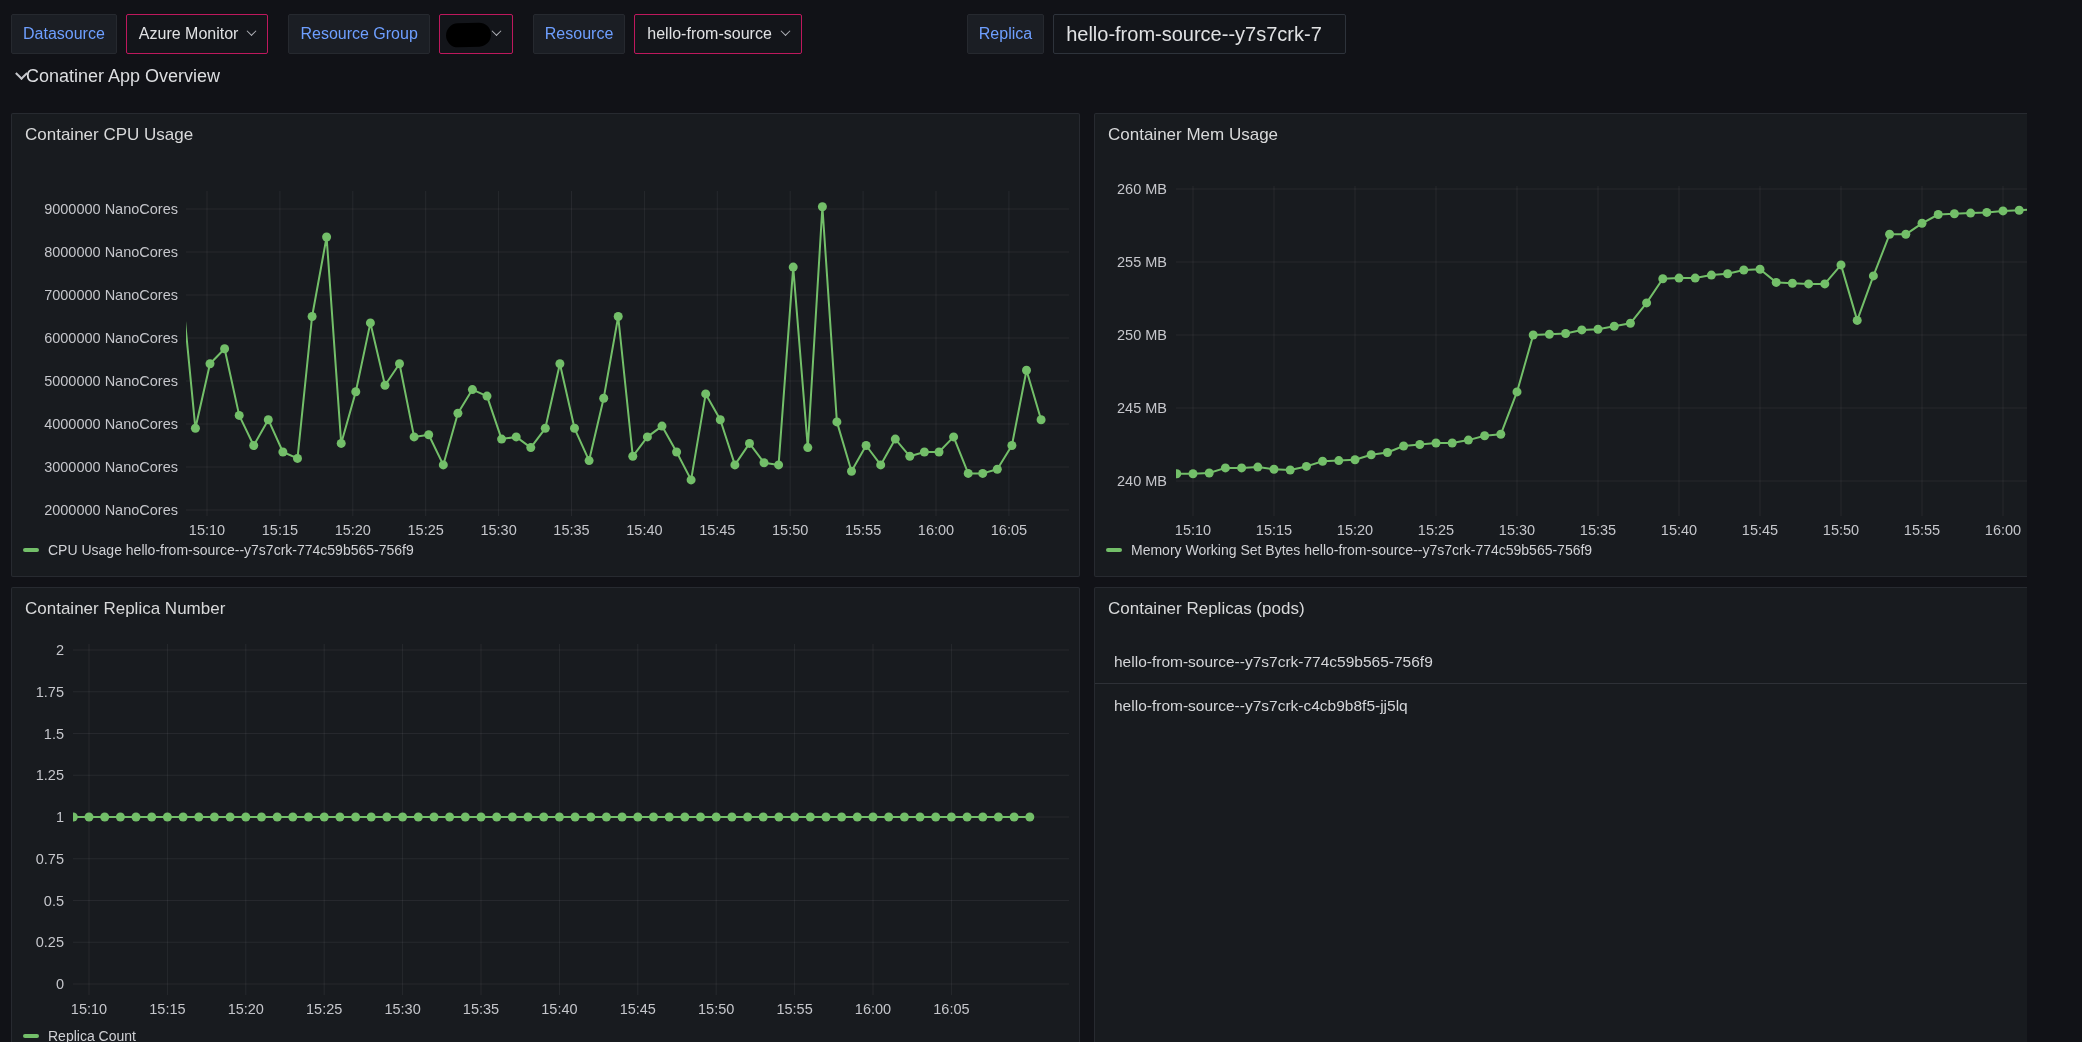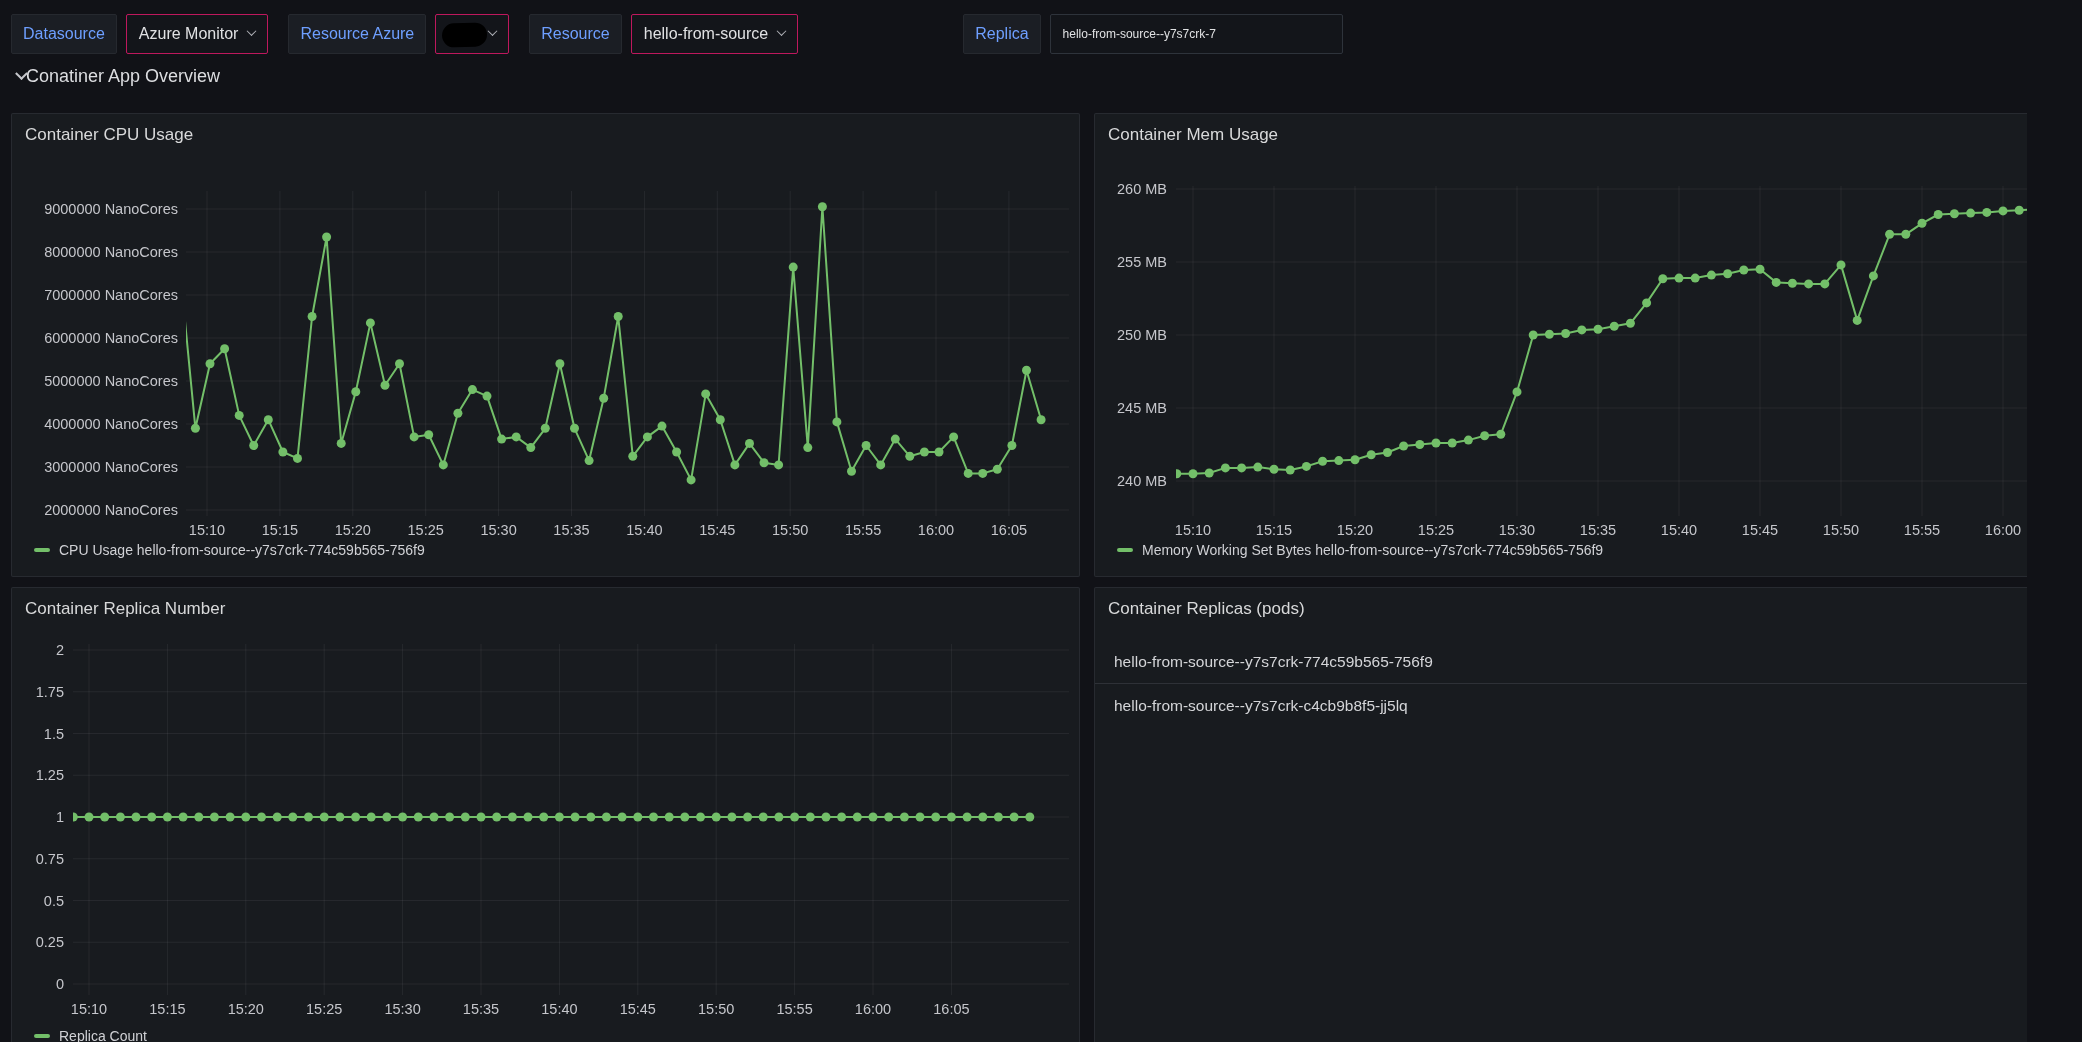--- a/index.html
+++ b/index.html
@@ -20,37 +20,37 @@
            transform:rotate(45deg) translate(-1px,-1px); margin-left:10px; margin-top:-4px; flex:0 0 auto; }
   .redact-wide { position:relative; width:342px; }
   .redact-blob { position:absolute; left:7px; top:5px; width:298px; height:28px; background:#000;
                  border-radius:15px; transform:rotate(-1.1deg); }
   .redact-tail { margin-left:auto; color:#e0e1e3; }
   .redact-small { position:relative; width:74px; }
   .redact-blob-sm { position:absolute; left:6px; top:8px; width:45px; height:24px; background:#000;
                     border-radius:12px; transform:rotate(-2deg); }
   .redact-small .caret { margin-left:auto; }
   .replica-input { height:40px; width:293px; background:#13151a; border:1px solid #2e333b; border-radius:2px;
-                   color:#e0e1e3; font-size:12px; font-family:inherit; padding:12px 12px; outline:none; }
+                   color:#e0e1e3; font-size:20px; font-family:inherit; padding:12px 12px; outline:none; }
 
   
   .row-header { position:absolute; top:66px; left:17px; display:flex; align-items:center; gap:0; cursor:pointer; }
   .row-chevron { width:9px; height:9px; border-right:2px solid #c5c6cb; border-bottom:2px solid #c5c6cb;
                  transform:rotate(45deg) translate(-2px,-2px); }
   .row-title { font-size:18px; font-weight:500; color:#dcdde0; }
 
   
   .panel { position:absolute; background:#181b1f; border:1px solid rgba(204,204,220,0.09); border-radius:2px; }
   .panel-cpu      { left:11px;   top:113px; width:1069px; height:464px; }
   .panel-mem      { left:1094px; top:113px; width:1069px; height:464px; }
   .panel-replica  { left:11px;   top:587px; width:1069px; height:464px; }
   .panel-pods     { left:1094px; top:587px; width:1069px; height:464px; }
   .panel-title { position:absolute; top:11px; left:13px; font-size:17px; font-weight:500; color:#d8d9da; cursor:pointer; }
   .chart { position:absolute; left:0; top:0; }
-  .legend { position:absolute; left:22px; display:flex; align-items:center; gap:9px; cursor:pointer; }
+  .legend { position:absolute; left:11px; display:flex; align-items:center; gap:9px; cursor:pointer; }
   .legend-cpu, .legend-mem { top:428px; }
   .legend-replica { top:440px; }
   .legend-dash { width:16px; height:4px; border-radius:2px; }
   .legend-label { font-size:14px; color:#d0d1d5; white-space:nowrap; }
 
   
   .pods-rows { position:absolute; top:52px; left:0; right:0; }
   .pod-row { height:44px; line-height:44px; padding-left:19px; font-size:15.5px; color:#d4d5d8; white-space:nowrap; }
   .pod-row.divided { border-bottom:1px solid rgba(204,204,220,0.13); }
 </style>
@@ -64,21 +64,21 @@
     <div class="var-group">
       <div class="var-label">Datasource</div>
       <div class="var-value">
         <span>Azure Monitor</span>
         <span class="caret"></span>
       </div>
     </div>
 
 
     <div class="var-group">
-      <div class="var-label">Resource Azure</div>
+      <div class="var-label">Resource Group</div>
       <div class="var-value redact-small">
         <span class="redact-blob-sm"></span>
         <span class="caret"></span>
       </div>
     </div>
 
     <div class="var-group">
       <div class="var-label">Resource</div>
       <div class="var-value">
         <span>hello-from-source</span>

